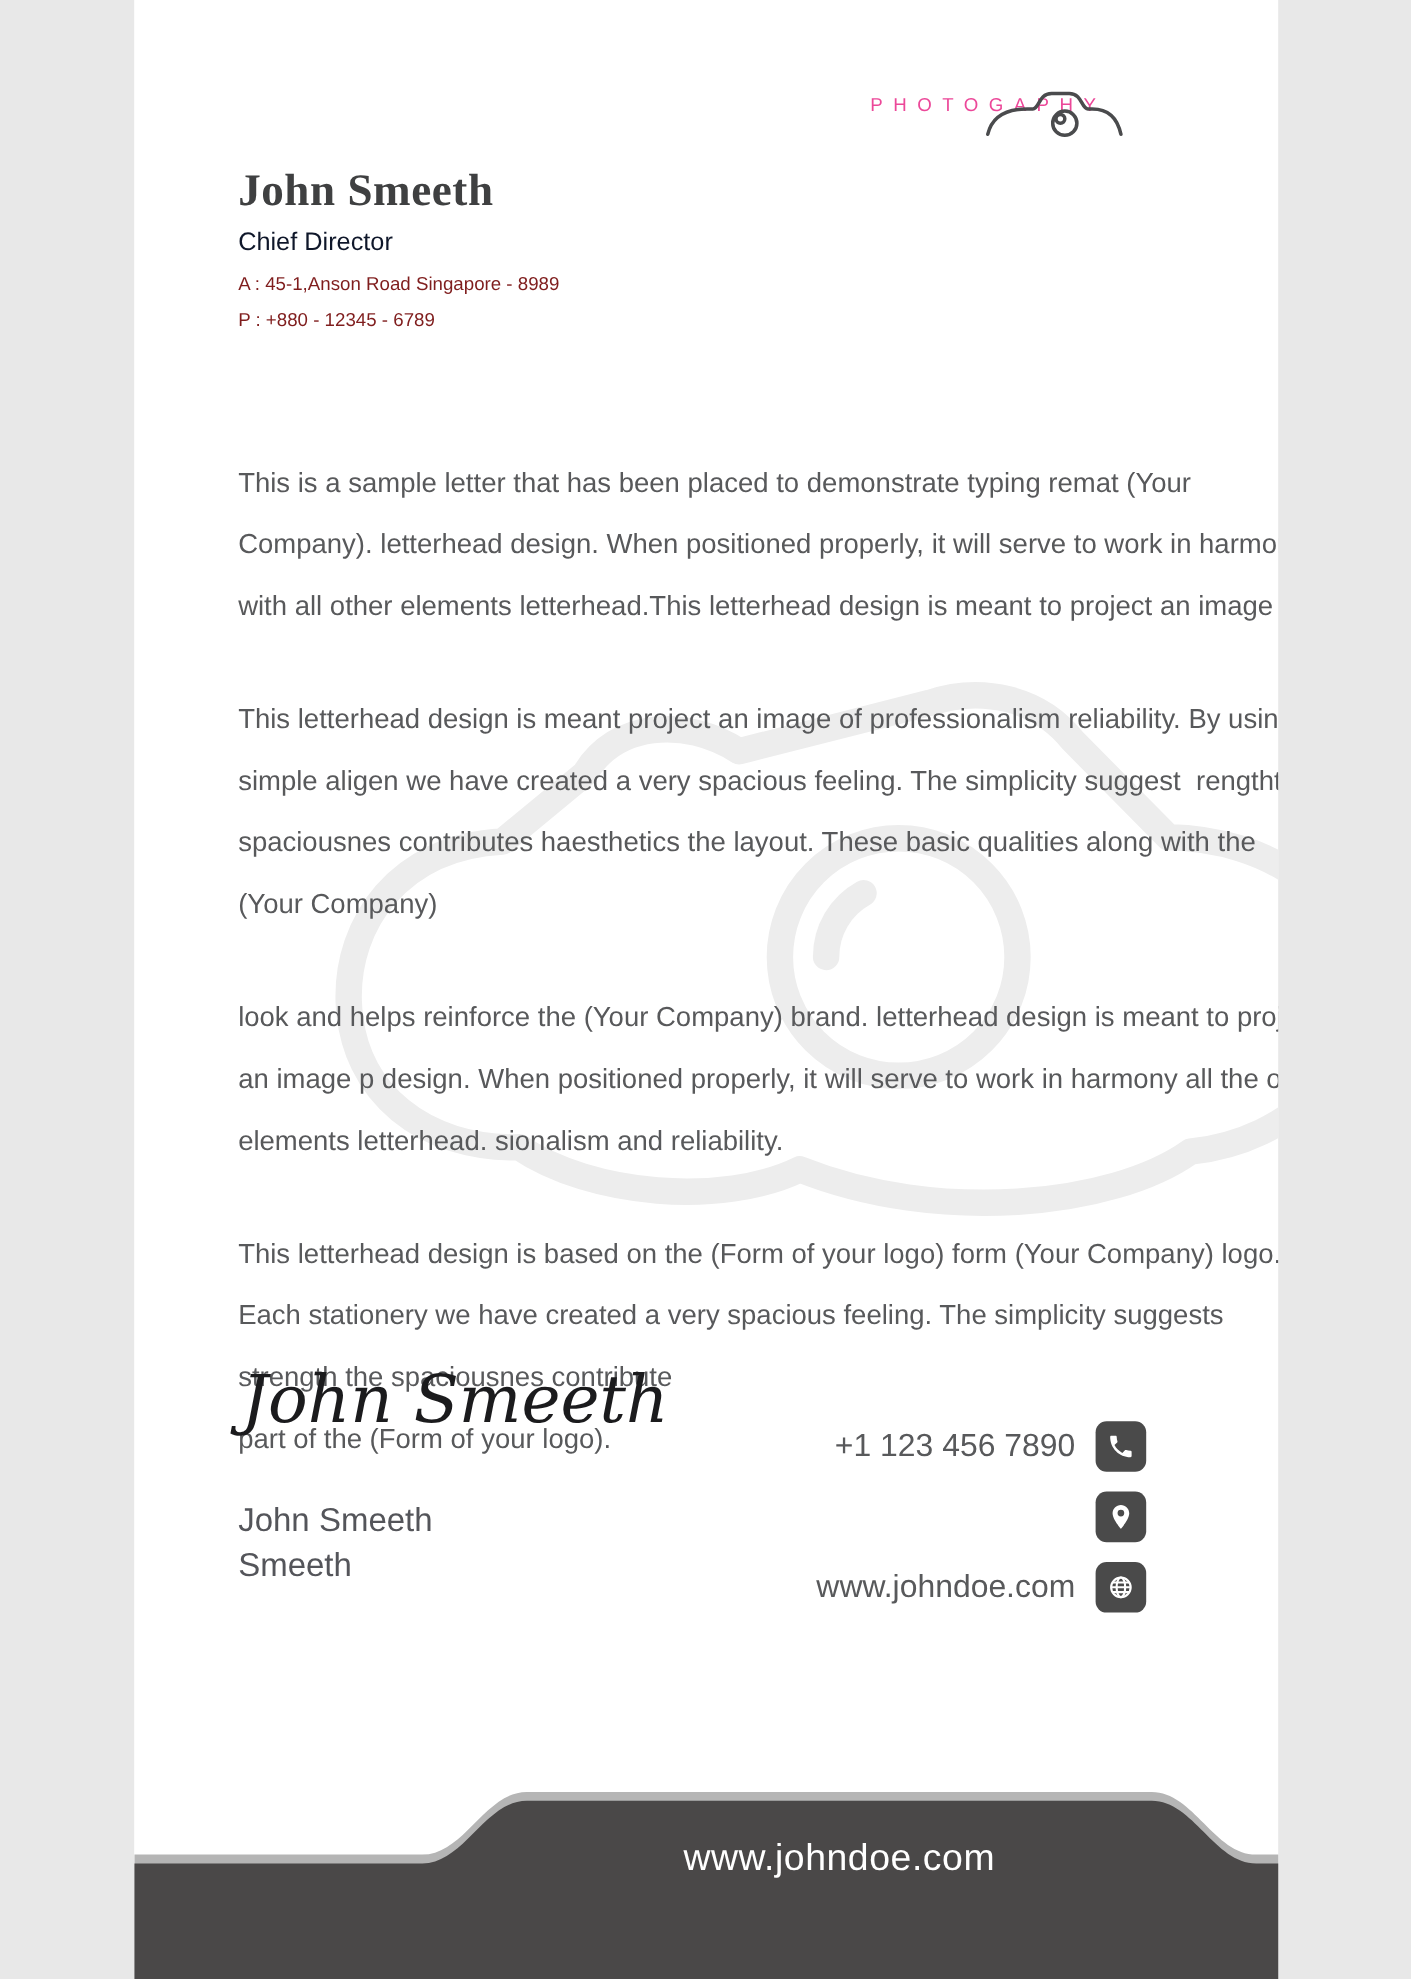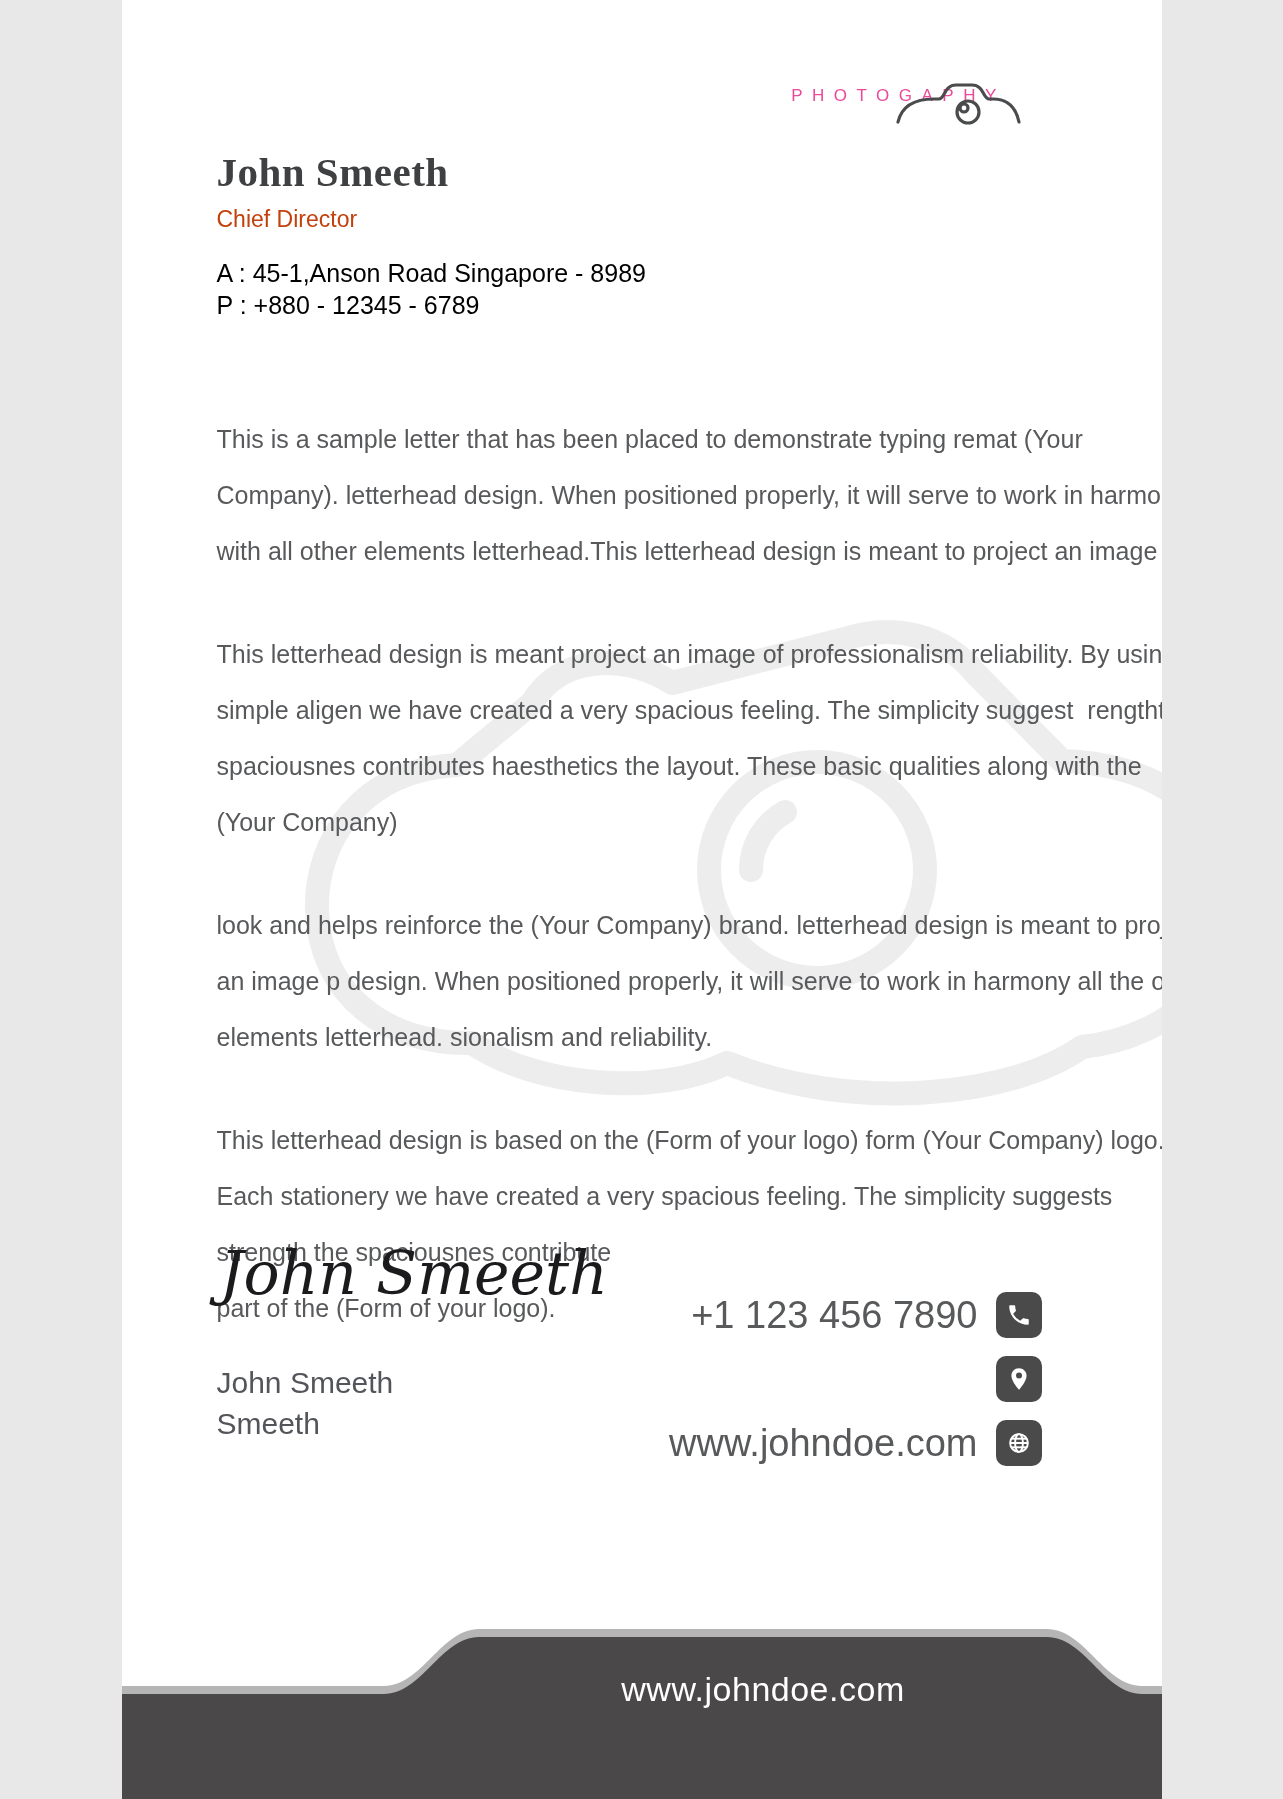--- a/index.html
+++ b/index.html
@@ -5,22 +5,22 @@
   html,body{margin:0;padding:0;background:#e8e8e8;}
   .page{position:relative;width:1040px;height:1799px;background:#ffffff;overflow:hidden;
         font-family:"Liberation Sans",sans-serif;margin:0 auto;}
 
   
   .watermark{position:absolute;left:165px;top:565px;width:985px;height:545px;pointer-events:none;}
 
   
   .hdr{position:absolute;left:95px;top:148px;}
   .hdr-name{font-family:"Liberation Serif",serif;font-weight:bold;font-size:41px;color:#3f4041;letter-spacing:.5px;}
-  .hdr-title{font-size:23px;color:#c2410c;margin-top:10px;}
-  .hdr-addr{margin-top:24px;font-size:25px;color:#000000;line-height:32px;}
+  .hdr-title{font-size:23px;color:#0f172a;margin-top:10px;}
+  .hdr-addr{margin-top:10px;font-size:17px;color:#7f1d1d;line-height:32px;}
 
   
   .logo{position:absolute;right:108px;top:78px;width:380px;text-align:center;}
   .logo-cam{position:absolute;right:32px;top:0;}
   .logo-name{font-family:"DejaVu Serif",serif;font-style:italic;font-size:50px;color:#4a4b4d;
              margin-top:26px;white-space:nowrap;letter-spacing:1px;}
   .logo-tag{font-size:17px;color:#ec4899;letter-spacing:9.5px;margin-top:8px;padding-left:70px;}
 
   
   .letter-body{position:absolute;left:95px;top:411px;width:1150px;}
@@ -28,21 +28,21 @@
 
   
   .sig-script{position:absolute;left:98px;top:1238px;font-family:"DejaVu Serif",serif;font-style:italic;
               font-size:60px;color:#1b1b1d;white-space:nowrap;}
   .signer{position:absolute;left:95px;top:1362px;font-size:30px;color:#54555a;line-height:41px;}
 
   
   .contact{position:absolute;right:120px;top:1292px;}
   .c-row{display:flex;justify-content:flex-end;align-items:center;margin-bottom:18px;}
   .c-row.top{align-items:flex-start;}
-  .c-text{font-size:38px;color:#58595b;text-align:right;line-height:37px;}
+  .c-text{font-size:29px;color:#58595b;text-align:right;line-height:37px;}
   .c-badge{width:46px;height:46px;border-radius:10px;background:#4a4a4a;margin-left:18px;
            flex:0 0 46px;display:flex;align-items:center;justify-content:center;}
 
   
   .footer{position:absolute;left:0;top:1620px;width:1283px;height:179px;}
   .footer-text{position:absolute;left:0;top:1670px;width:1283px;text-align:center;
                font-size:34px;color:#ffffff;letter-spacing:.5px;}
 </style>
 </head>
 <body>

